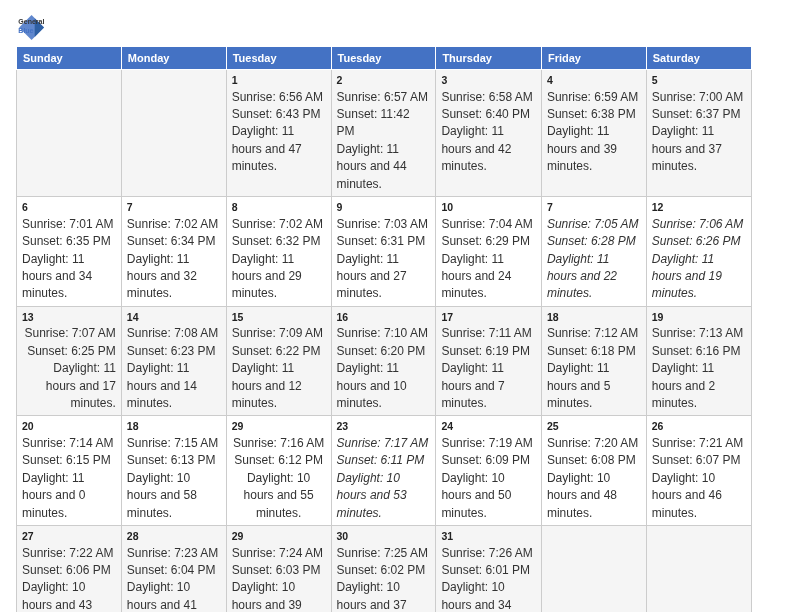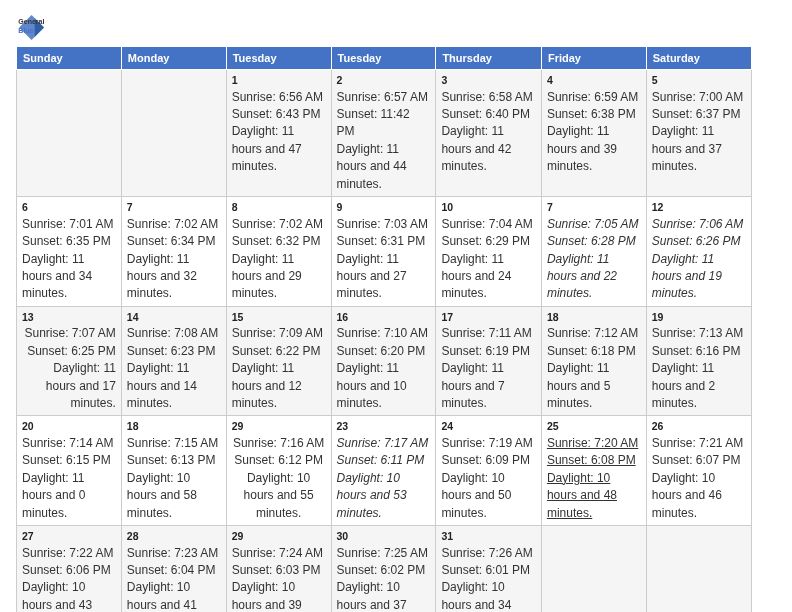--- a/index.html
+++ b/index.html
@@ -276,21 +276,21 @@
 Daylight: 10 hours and 53 minutes.</div>
           </td>
           <td>
             <span class="day-num">24</span>
             <div class="day-info" style="white-space: pre-line;">Sunrise: 7:19 AM
 Sunset: 6:09 PM
 Daylight: 10 hours and 50 minutes.</div>
           </td>
           <td>
             <span class="day-num">25</span>
-            <div class="day-info" style="white-space: pre-line; text-decoration: underline;">Sunrise: 7:20 AM
+            <div class="day-info" style="white-space: pre-line;">Sunrise: 7:20 AM
 Sunset: 6:08 PM
 Daylight: 10 hours and 48 minutes.</div>
           </td>
           <td>
             <span class="day-num">26</span>
             <div class="day-info" style="white-space: pre-line;">Sunrise: 7:21 AM
 Sunset: 6:07 PM
 Daylight: 10 hours and 46 minutes.</div>
           </td>
         </tr>

